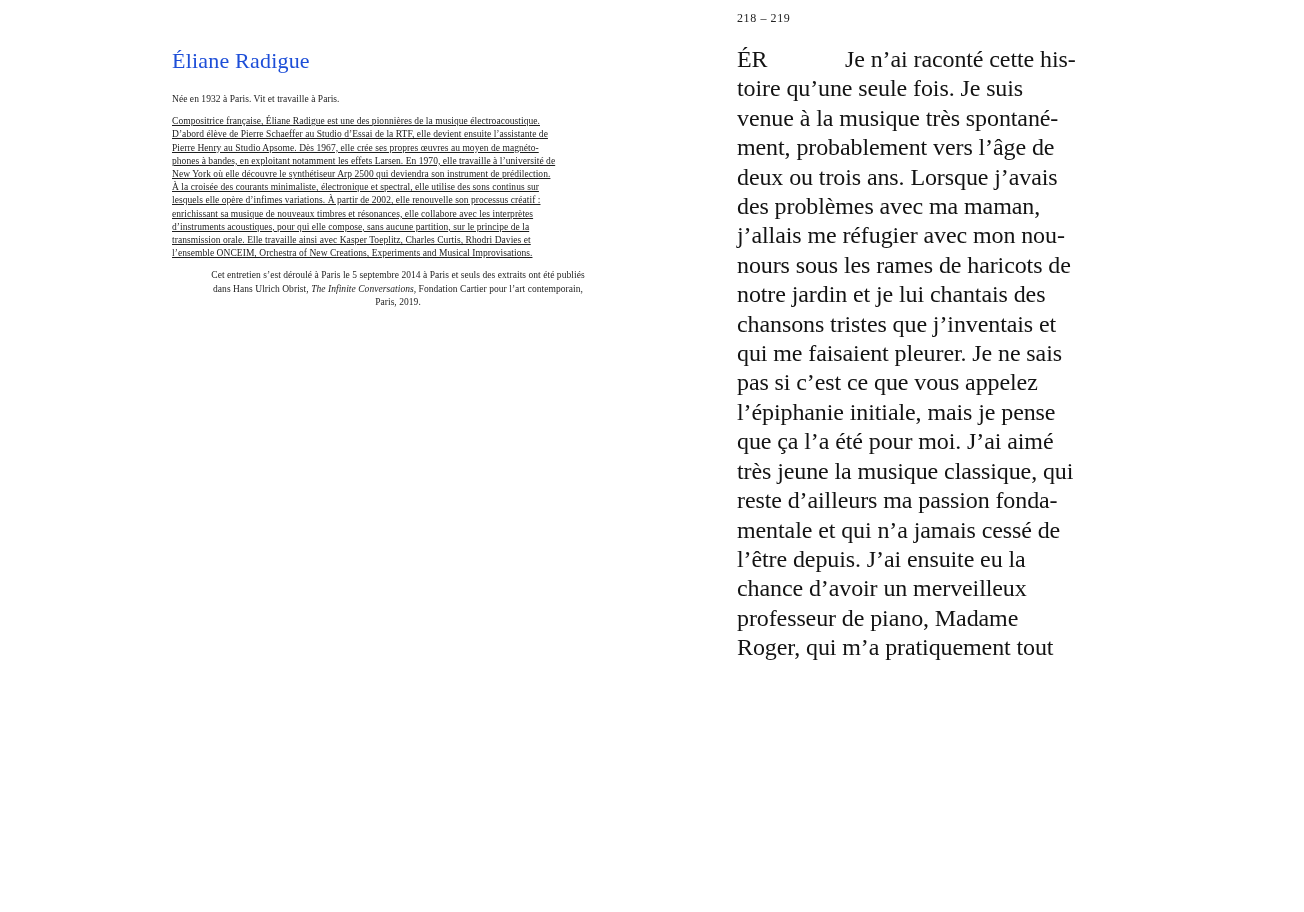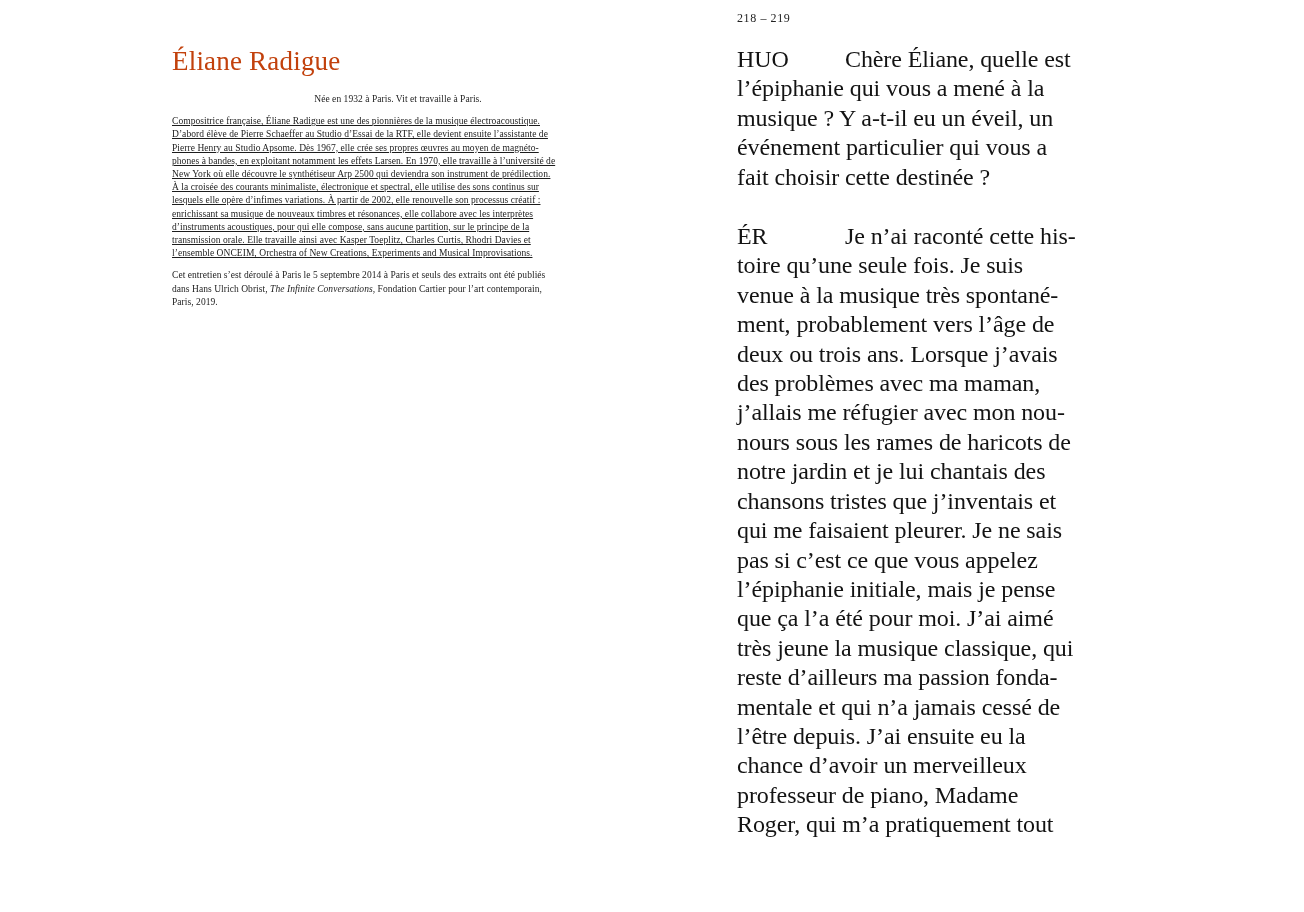--- a/index.html
+++ b/index.html
@@ -20,37 +20,37 @@
   }
 
   
   .page-left {
     position: absolute;
     left: 172px;
     top: 46px;
     width: 452px;
   }
   .artist-title {
-    font-size: 27px;
+    font-size: 22px;
     font-weight: 400;
     line-height: 30px;
     margin: 0 0 17px 0;
     letter-spacing: 0.2px;
-    color: #c2410c;
+    color: #1d4ed8;
   }
   .small-text {
     font-size: 9.5px;
     line-height: 13.2px;
     white-space: pre-line;
     color: #1c1c1c;
     letter-spacing: 0.05px;
   }
-  .residence-line { margin: 0 0 9px 0; text-align: center; }
+  .residence-line { margin: 0 0 9px 0; }
   .artist-bio     { margin: 0 0 9px 0; text-decoration: underline; }
-  .colophon       { margin: 0; }
+  .colophon       { margin: 8px; text-align: center; }
   .colophon i     { }
 
   
   .page-right {
     position: absolute;
     left: 737px;
     top: 12px;
     width: 448px;
   }
   .folio {
@@ -98,25 +98,20 @@
 
     <p class="small-text colophon"><span>Cet entretien s’est déroulé à Paris le 5 septembre 2014 à Paris et seuls des extraits ont été publiés
 dans Hans Ulrich Obrist, </span><i>The Infinite Conversations</i><span>, Fondation Cartier pour l’art contemporain,
 Paris, 2019.</span></p>
   </div>
 
   <div class="page-right">
     <p class="folio">218 – 219</p>
 
     <div class="dialogue">
-      <p><span class="speaker">HUO</span><span>Chère Éliane, quelle est
-l’épiphanie qui vous a mené à la
-musique ? Y a-t-il eu un éveil, un
-événement particulier qui vous a
-fait choisir cette destinée ?</span></p>
 
       <p><span class="speaker">ÉR</span><span>Je n’ai raconté cette his-
 toire qu’une seule fois. Je suis
 venue à la musique très spontané-
 ment, probablement vers l’âge de
 deux ou trois ans. Lorsque j’avais
 des problèmes avec ma maman,
 j’allais me réfugier avec mon nou-
 nours sous les rames de haricots de
 notre jardin et je lui chantais des

